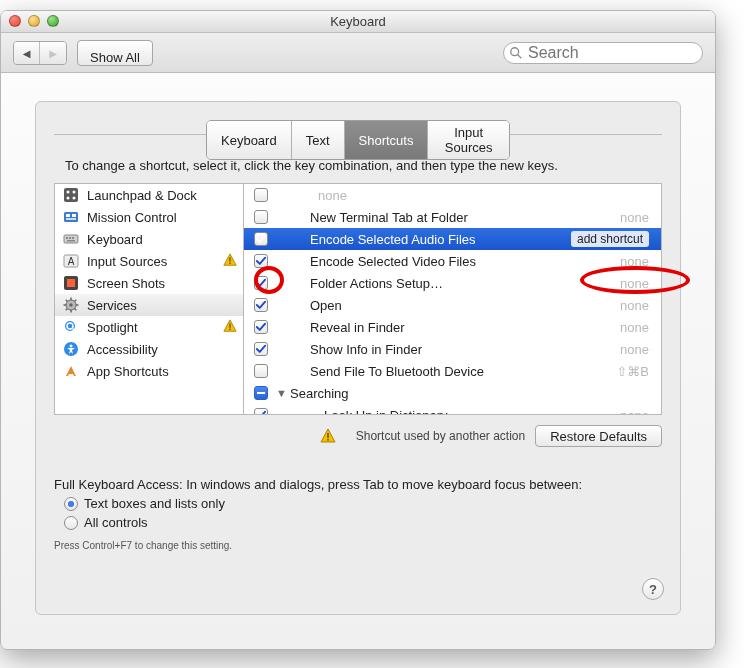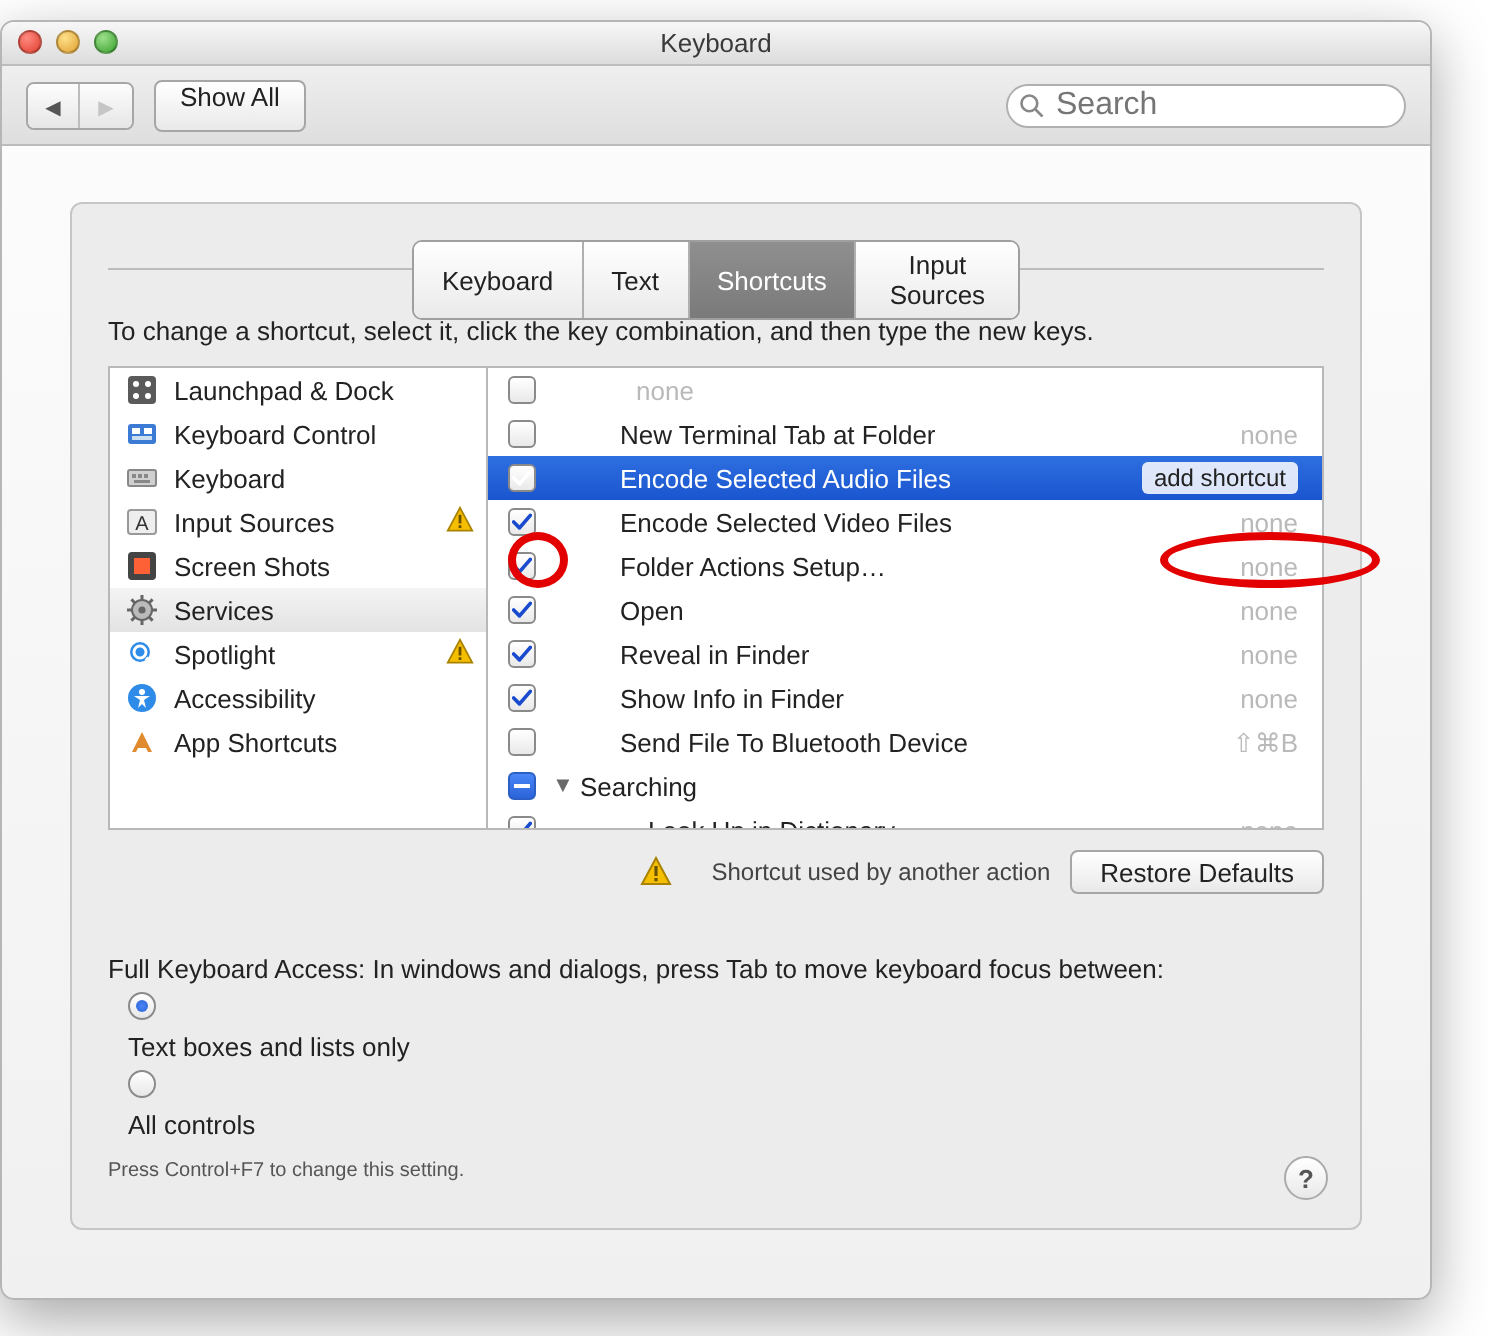--- a/index.html
+++ b/index.html
@@ -44,21 +44,21 @@
     display:flex; align-items:center;
     padding:0 12px; gap:10px;
   }
   .btn-seg { display:flex; border:1px solid #a6a6a6; border-radius:4px; overflow:hidden; }
   .btn-seg button { width:26px; height:22px; background:linear-gradient(#fdfdfd,#e6e6e6); border:none; border-right:1px solid #bdbdbd; display:flex; align-items:center; justify-content:center; color:#555; cursor:pointer; }
   .btn-seg button:last-child{border-right:none;}
   .pill {
     height:26px; padding:0 12px;
     background:linear-gradient(#fff,#e9e9e9);
     border:1px solid #a6a6a6; border-radius:4px;
-    display:flex; align-items:flex-start; cursor:pointer;
+    display:flex; align-items:flex-end; cursor:pointer;
     font-size:13px;
   }
   .search {
     margin-left:auto;
     width:200px; height:22px;
     border:1px solid #b0b0b0; border-radius:11px;
     background:#fff; display:flex; align-items:center;
     padding:0 6px 0 22px; position:relative;
   }
   .search svg{ position:absolute; left:5px; top:3px; }
@@ -70,21 +70,21 @@
     background:#ececec;
     padding:14px 18px 18px;
   }
   .tabs-wrap{ position:relative; height:28px; margin:4px 0 10px; }
   .tabs-line{ position:absolute; left:0; right:0; top:50%; height:1px; background:#bcbcbc; }
   .tabs { position:absolute; left:50%; transform:translateX(-50%); display:flex; border:1px solid #9f9f9f; border-radius:5px; overflow:hidden; background:#fff; }
   .tabs button { border:none; background:linear-gradient(#fff,#eaeaea); padding:4px 14px; font-size:13px; color:#222; border-right:1px solid #b0b0b0; cursor:pointer; }
   .tabs button:last-child{border-right:none;}
   .tabs button.active { background:linear-gradient(#8f8f8f,#7a7a7a); color:#fff; }
 
-  .instr { font-size:13px; color:#222; margin:6px 0 10px; }
+  .instr { font-size:13px; color:#222; margin:6px 11px 10px; }
 
   .split { display:flex; gap:0; height:232px; }
   .sidebar { width:190px; border:1px solid #b8b8b8; background:#fff; overflow:hidden; }
   .sb-item { display:flex; align-items:center; gap:8px; height:22px; padding:0 8px; font-size:13px; cursor:pointer; position:relative; }
   .sb-item.selected { background:linear-gradient(#f4f4f4,#e3e3e3); }
   .sb-item .icn { width:16px; height:16px; display:flex; align-items:center; justify-content:center; }
   .sb-item .warn { position:absolute; right:6px; }
 
   .list { flex:1; border:1px solid #b8b8b8; border-left:none; background:#fff; overflow-y:auto; overflow-x:hidden; }
   .row { display:flex; align-items:center; height:22px; padding:0 12px 0 6px; font-size:13px; position:relative; }
@@ -105,21 +105,21 @@
   .warn-ic { display:flex; align-items:center; gap:20px; font-size:12px; color:#444; }
   .btn {
     height:22px; padding:0 14px;
     background:linear-gradient(#fff,#e9e9e9);
     border:1px solid #a6a6a6; border-radius:4px;
     font-size:13px; cursor:pointer;
     display:flex; align-items:center;
   }
 
   .fka { margin-top:30px; font-size:13px; }
-  .radio { display:flex; align-items:flex-start; gap:6px; margin:4px 0 0 10px;flex-direction:column; }
+  .radio { display:flex; align-items:flex-end; gap:6px; margin:4px 0 0 10px; }
   .radio .dot { width:14px; height:14px; border:1px solid #8a8a8a; border-radius:50%; background:linear-gradient(#fff,#e7e7e7); display:flex; align-items:center; justify-content:center; }
   .radio.sel .dot::after{ content:""; width:6px; height:6px; border-radius:50%; background:radial-gradient(#4a86f7,#2b64d8); }
   .hint { font-size:10px; color:#555; margin-top:10px; }
 
   .help {
     position:absolute; right:16px; bottom:14px;
     width:22px; height:22px; border:1px solid #aaa; border-radius:50%;
     background:linear-gradient(#fff,#e9e9e9);
     display:flex; align-items:center; justify-content:center;
     color:#555; font-weight:bold; cursor:pointer;
@@ -201,21 +201,21 @@
           </div>
           <div class="sb-item">
             <span class="icn">
               <svg width="16" height="16">
                 <rect x="1" y="3" width="14" height="10" rx="1.5" fill="#3b7bd6"></rect>
                 <rect x="3" y="5" width="4" height="3" fill="#fff"></rect>
                 <rect x="9" y="5" width="4" height="3" fill="#fff"></rect>
                 <rect x="3" y="9" width="10" height="2" fill="#cde"></rect>
               </svg>
             </span>
-            <span>Keyboard Control</span>
+            <span>Mission Control</span>
           </div>
           <div class="sb-item">
             <span class="icn">
               <svg width="16" height="16">
                 <rect x="1" y="4" width="14" height="8" rx="1" fill="#d0d0d0" stroke="#888"></rect>
                 <rect x="3" y="6" width="2" height="2" fill="#888"></rect>
                 <rect x="6" y="6" width="2" height="2" fill="#888"></rect>
                 <rect x="9" y="6" width="2" height="2" fill="#888"></rect>
                 <rect x="4" y="9" width="8" height="1.5" fill="#888"></rect>
               </svg>

